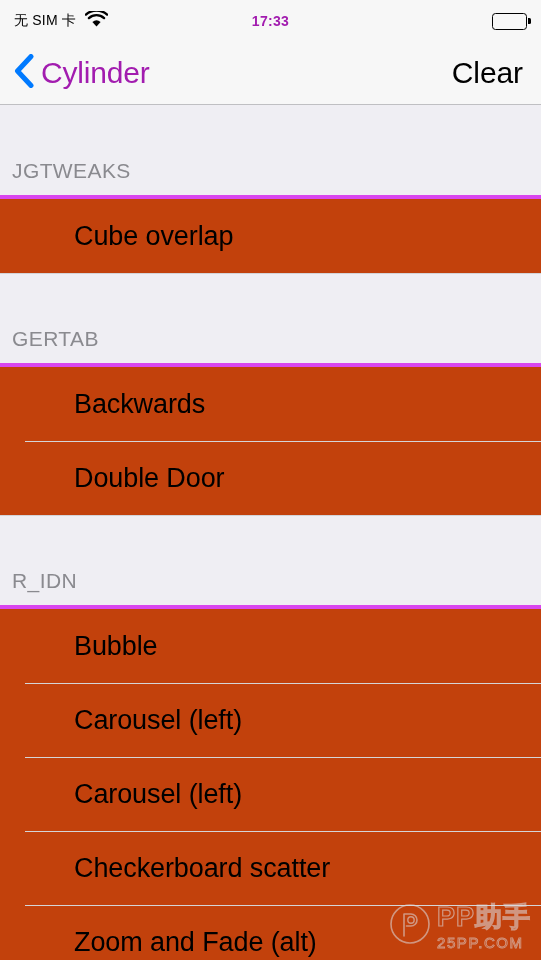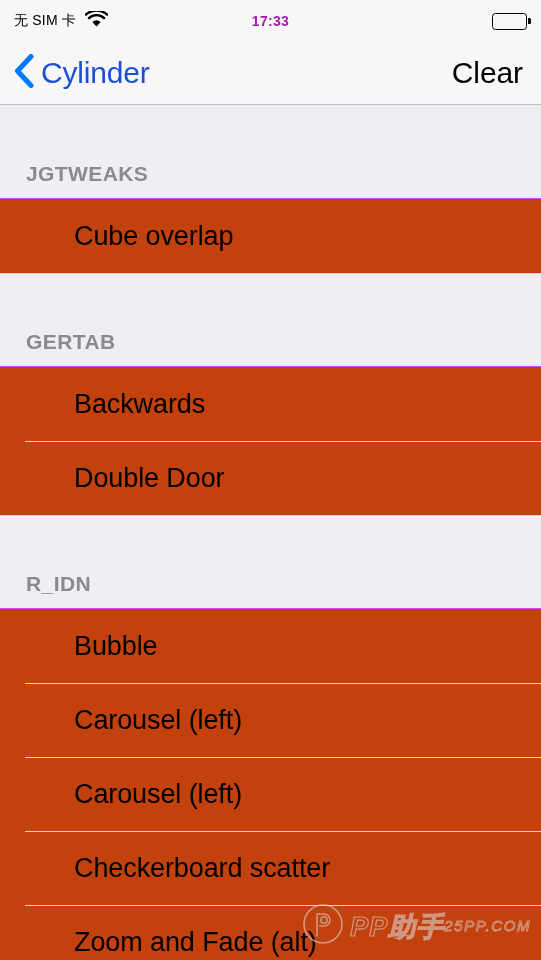--- a/index.html
+++ b/index.html
@@ -80,46 +80,45 @@
   .nav-back {
     display:flex;
     align-items:center;
     gap:7px;
     cursor:pointer;
     user-select:none;
   }
   .chevron-left { display:block; flex:0 0 auto; }
   .nav-back-label {
     font-size:30px;
-    color:#1d4ed8;
+    color:#a21caf;
     letter-spacing:-.2px;
   }
   .nav-right {
     margin-left:auto;
     font-size:30px;
     color:#000000;
     cursor:pointer;
     user-select:none;
     letter-spacing:-.1px;
   }
 
   
   .list {
     position:relative;
     background:#ffffff;
   }
   .section-header {
     height:94px;
     background:#EFEEF3;
     border-top:1px solid #D3D3D7;
-    border-bottom:1px solid #d946ef;
+    border-bottom:4px solid #d946ef;
     display:flex;
     align-items:flex-end;
-    padding:0 0 12px 26px;
-    font-weight:bold;
+    padding:0 0 12px 12px;
   }
   .section-header:first-child { border-top:none; }
   .section-header-label {
     font-size:21px;
     color:#8A8A8F;
     letter-spacing:.4px;
   }
   .row {
     height:74px;
     background:#c2410c;
@@ -148,21 +147,21 @@
     right:10px;
     bottom:8px;
     display:flex;
     align-items:center;
     gap:6px;
     opacity:.55;
     pointer-events:none;
     user-select:none;
   }
   .wm-logo { display:block; }
-  .wm-text { display:flex; flex-direction:row; line-height:1;font-style:italic; }
+  .wm-text { display:flex; flex-direction:column; line-height:1; }
   .wm-main {
     font-size:27px;
     color:transparent;
     -webkit-text-stroke:1.2px #DDDDE2;
     letter-spacing:1px;
     font-weight:bold;
   }
   .wm-sub {
     font-size:15px;
     color:transparent;

